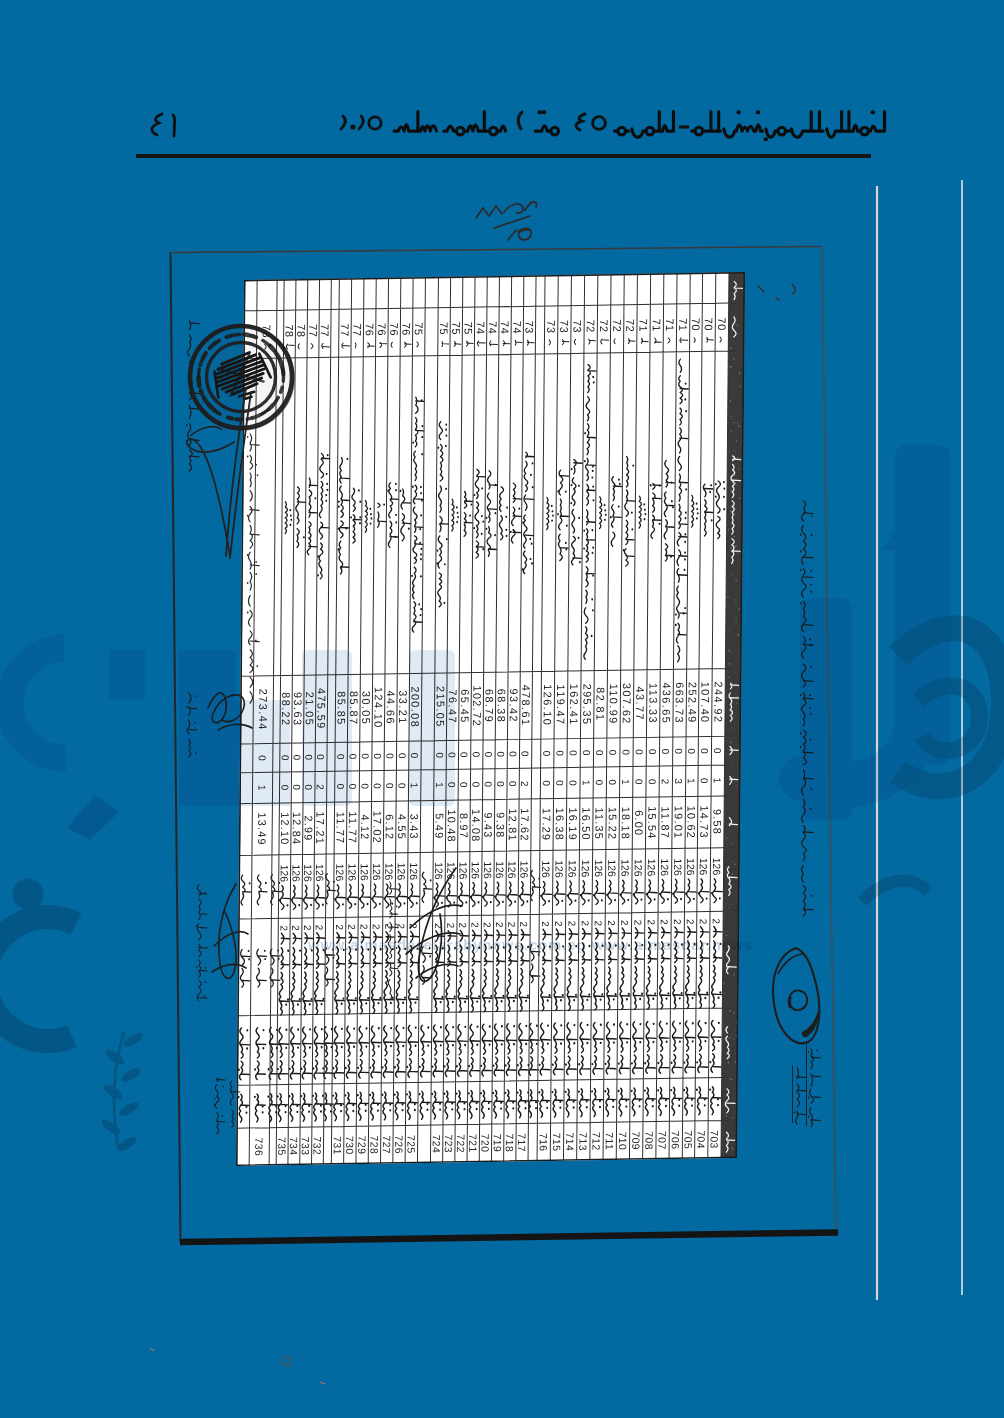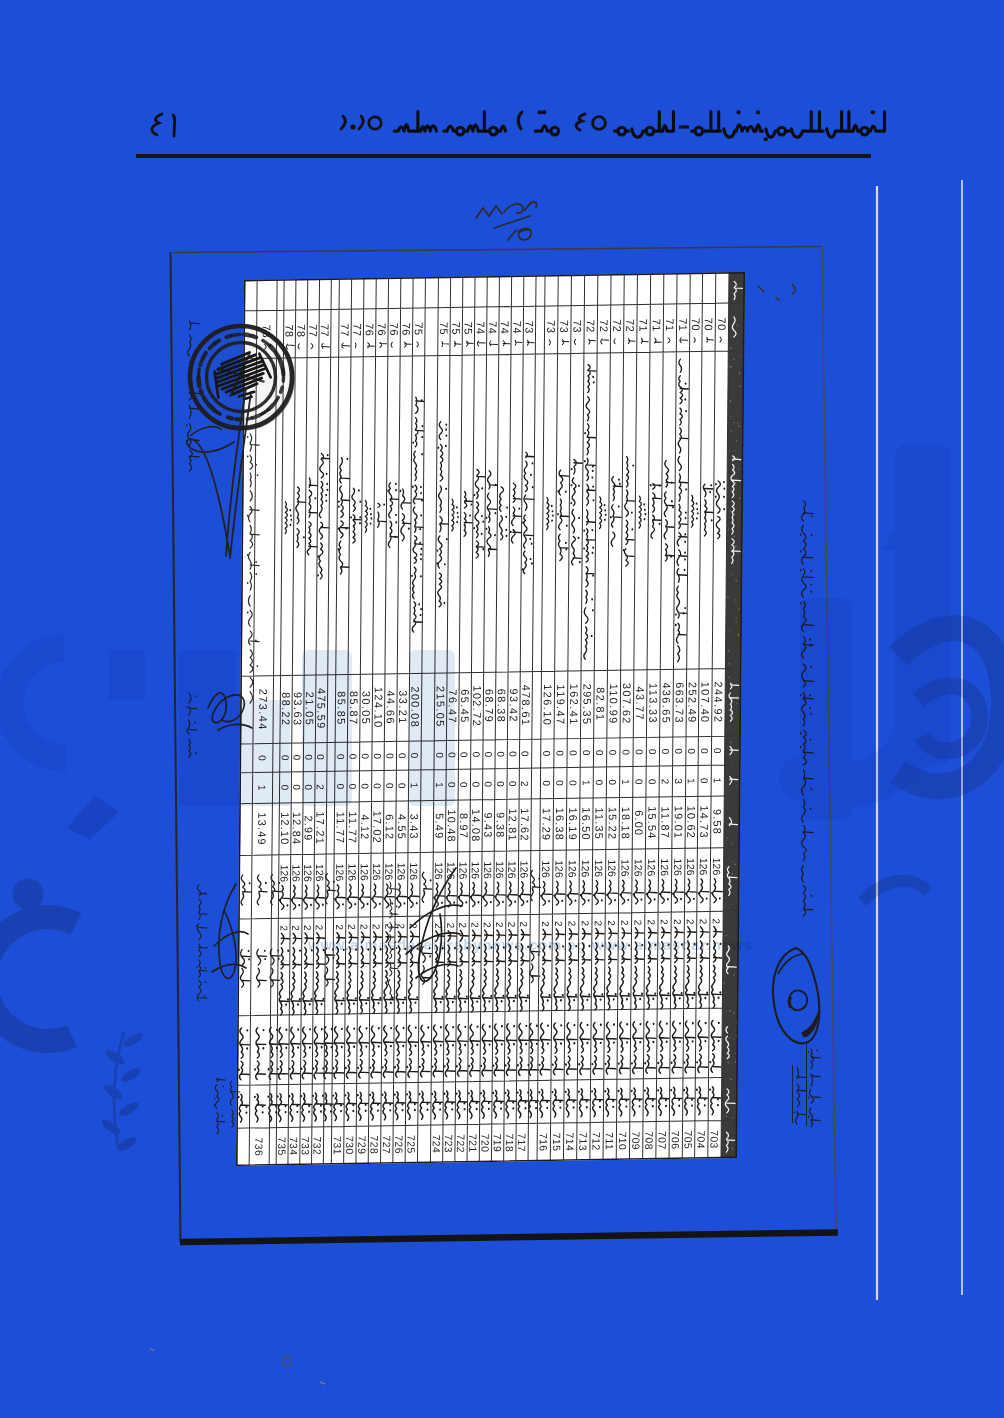--- a/index.html
+++ b/index.html
@@ -1,17 +1,17 @@
 <!DOCTYPE html>
 <html><head><meta charset="utf-8"><style>
 html,body{margin:0;padding:0;background:#fff;width:1004px;height:1418px;overflow:hidden;}
 *{box-sizing:border-box;font-family:"Liberation Sans",sans-serif;}
 .abs{position:absolute;}
 </style></head><body>
-<div class="abs" style="left:0;top:0;width:1004px;height:1418px;background:#1d4ed8;">
+<div class="abs" style="left:0;top:0;width:1004px;height:1418px;background:#0369a1;">
 
 <svg class="abs" style="left:146px;top:110px" width="36" height="32" viewBox="0 0 36 32">
       <path d="M16 4 C9 7 7 10 13 13 C5 16 3 21 11 25" fill="none" stroke="#111" stroke-width="2.8" stroke-linecap="round"></path>
       <path d="M27 5 C29 7 29 9 28.6 12 L28 26" fill="none" stroke="#111" stroke-width="2.8" stroke-linecap="round"></path>
     </svg>
 
 <svg class="abs" style="left:330px;top:104px" width="570" height="46" viewBox="0 0 570 46">
       <g transform="translate(459 6)">
         <path d="M95.5 21.1L95.5 1.6M95.5 21.1L90.6 21.1L86.9 21.1Q84.3 11.5 81.6 21.1L79.4 21.1a3.8 3.8 0 1 1 -7.6 0a3.8 3.8 0 1 1 7.6 0M71.9 21.1L68.6 21.1Q66.4 9.7 64.2 21.1L59.9 21.1L59.9 1.6M59.9 21.1L54.7 21.1L52.6 21.1L52.6 1.6M52.6 21.1L48.4 21.1L46.3 21.1C44.3 29.2 39.8 29.7 37.8 18.9M34.1 21.1L30.5 21.1L30.5 1.6M30.5 21.1L25.7 21.1L22.2 21.1L22.2 1.6M22.2 21.1L16.8 21.1L13.5 21.1C11.5 29.2 4.4 29.7 2.4 18.9M0.2 21.1L-3.2 21.1" fill="none" stroke="#0d0d0d" stroke-width="3.1" stroke-linecap="round" stroke-linejoin="round"></path>
         <path d="M83.6 2.2h.5" stroke="#0d0d0d" stroke-width="4" stroke-linecap="round" fill="none"></path>

